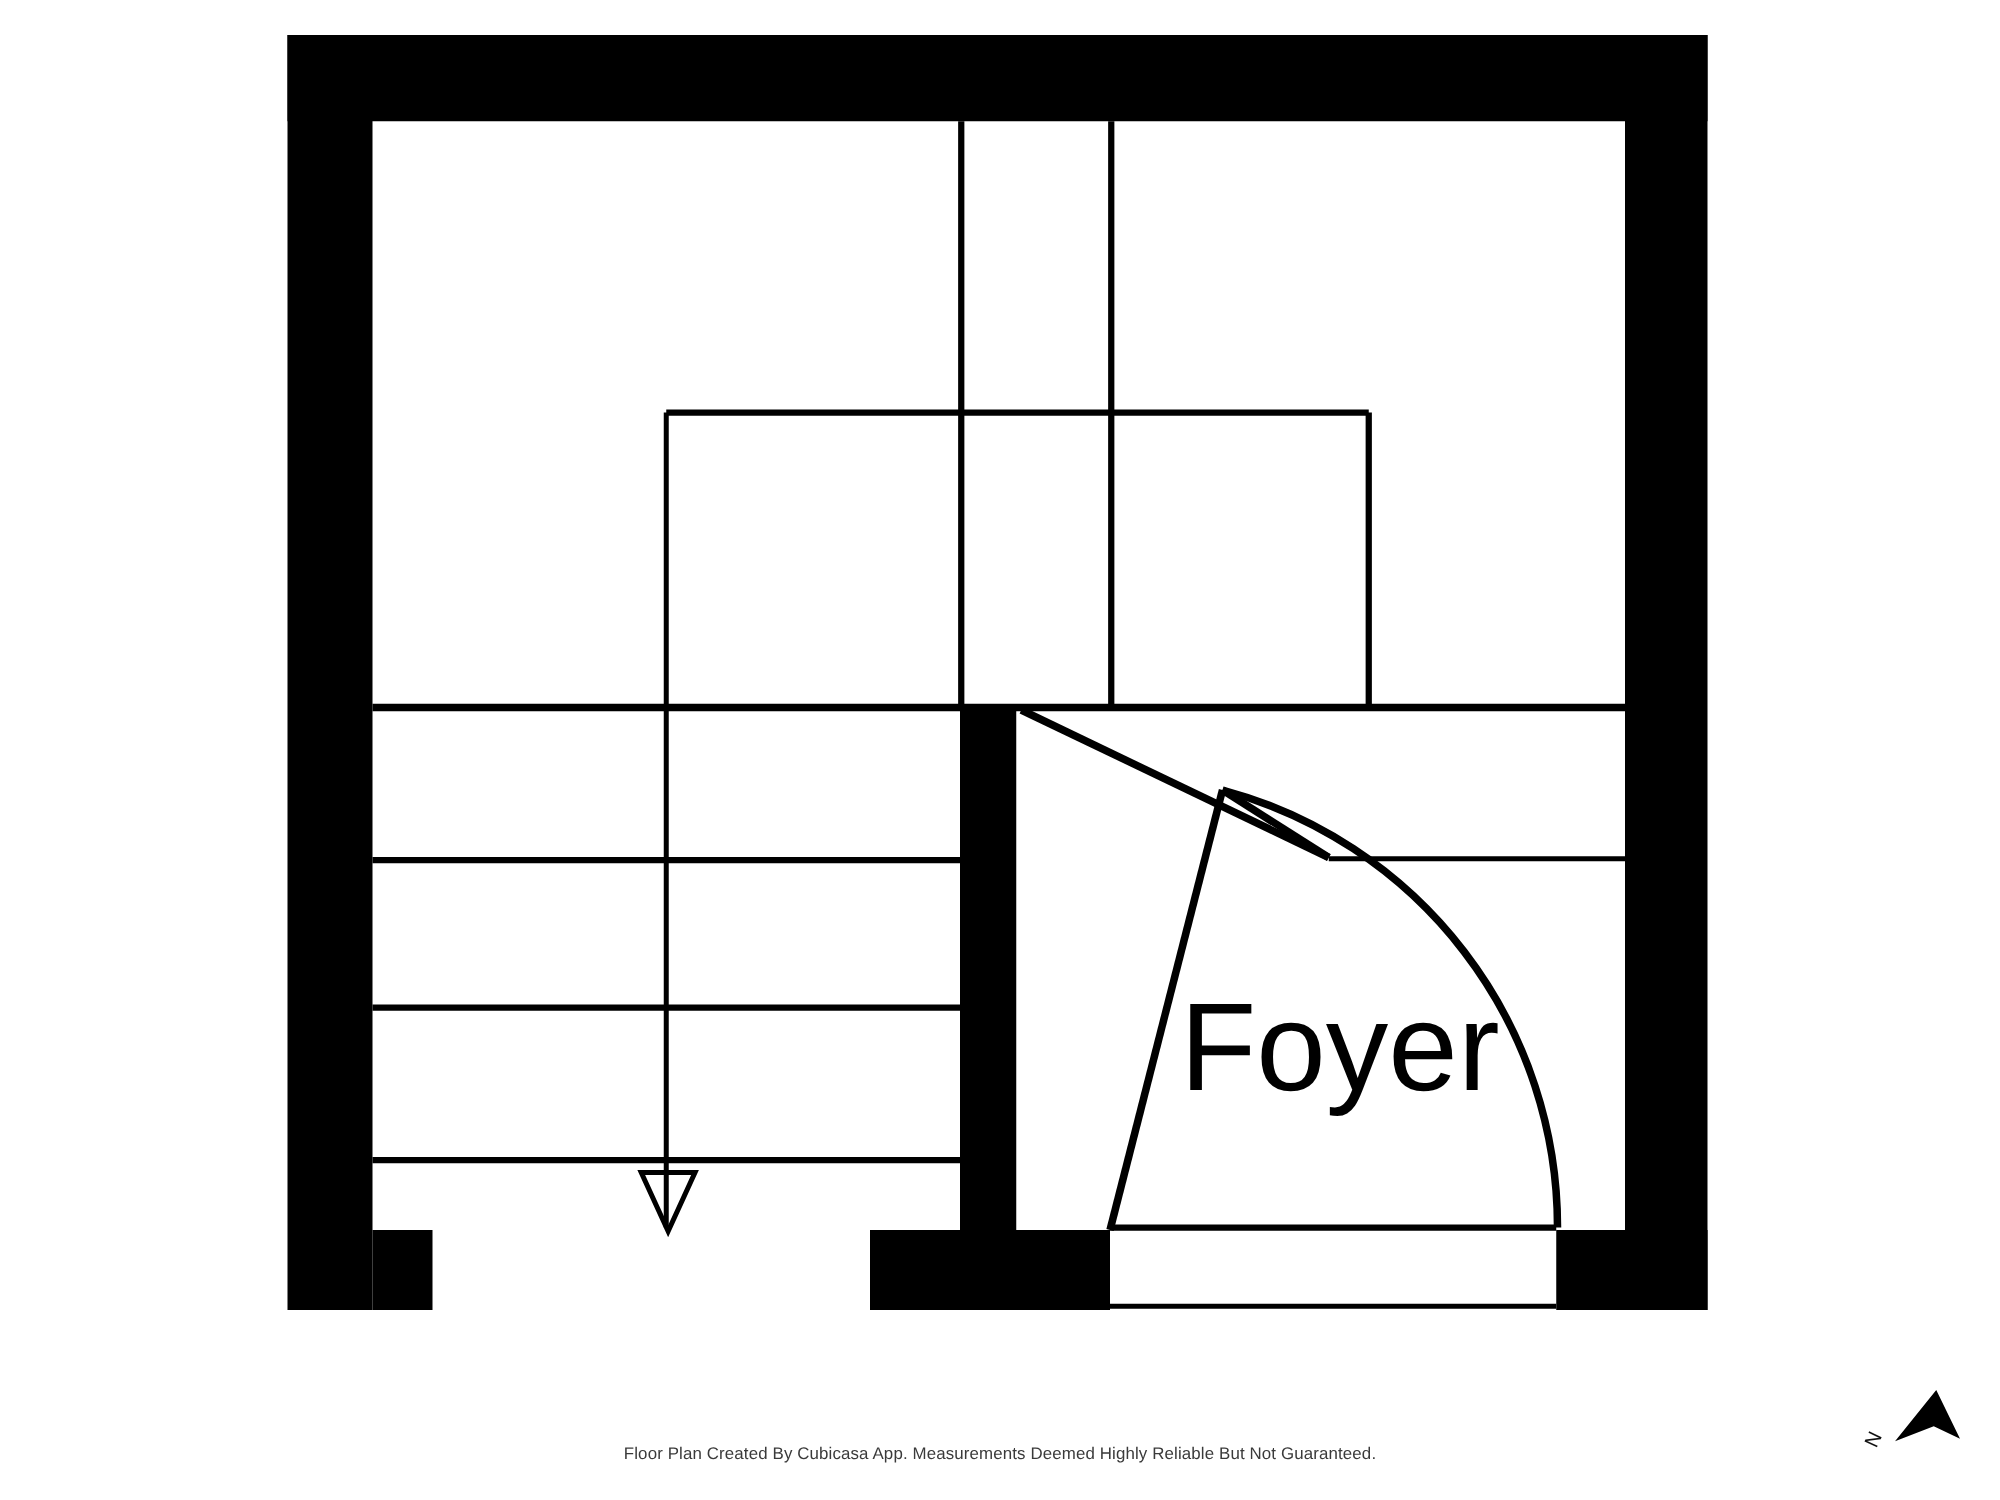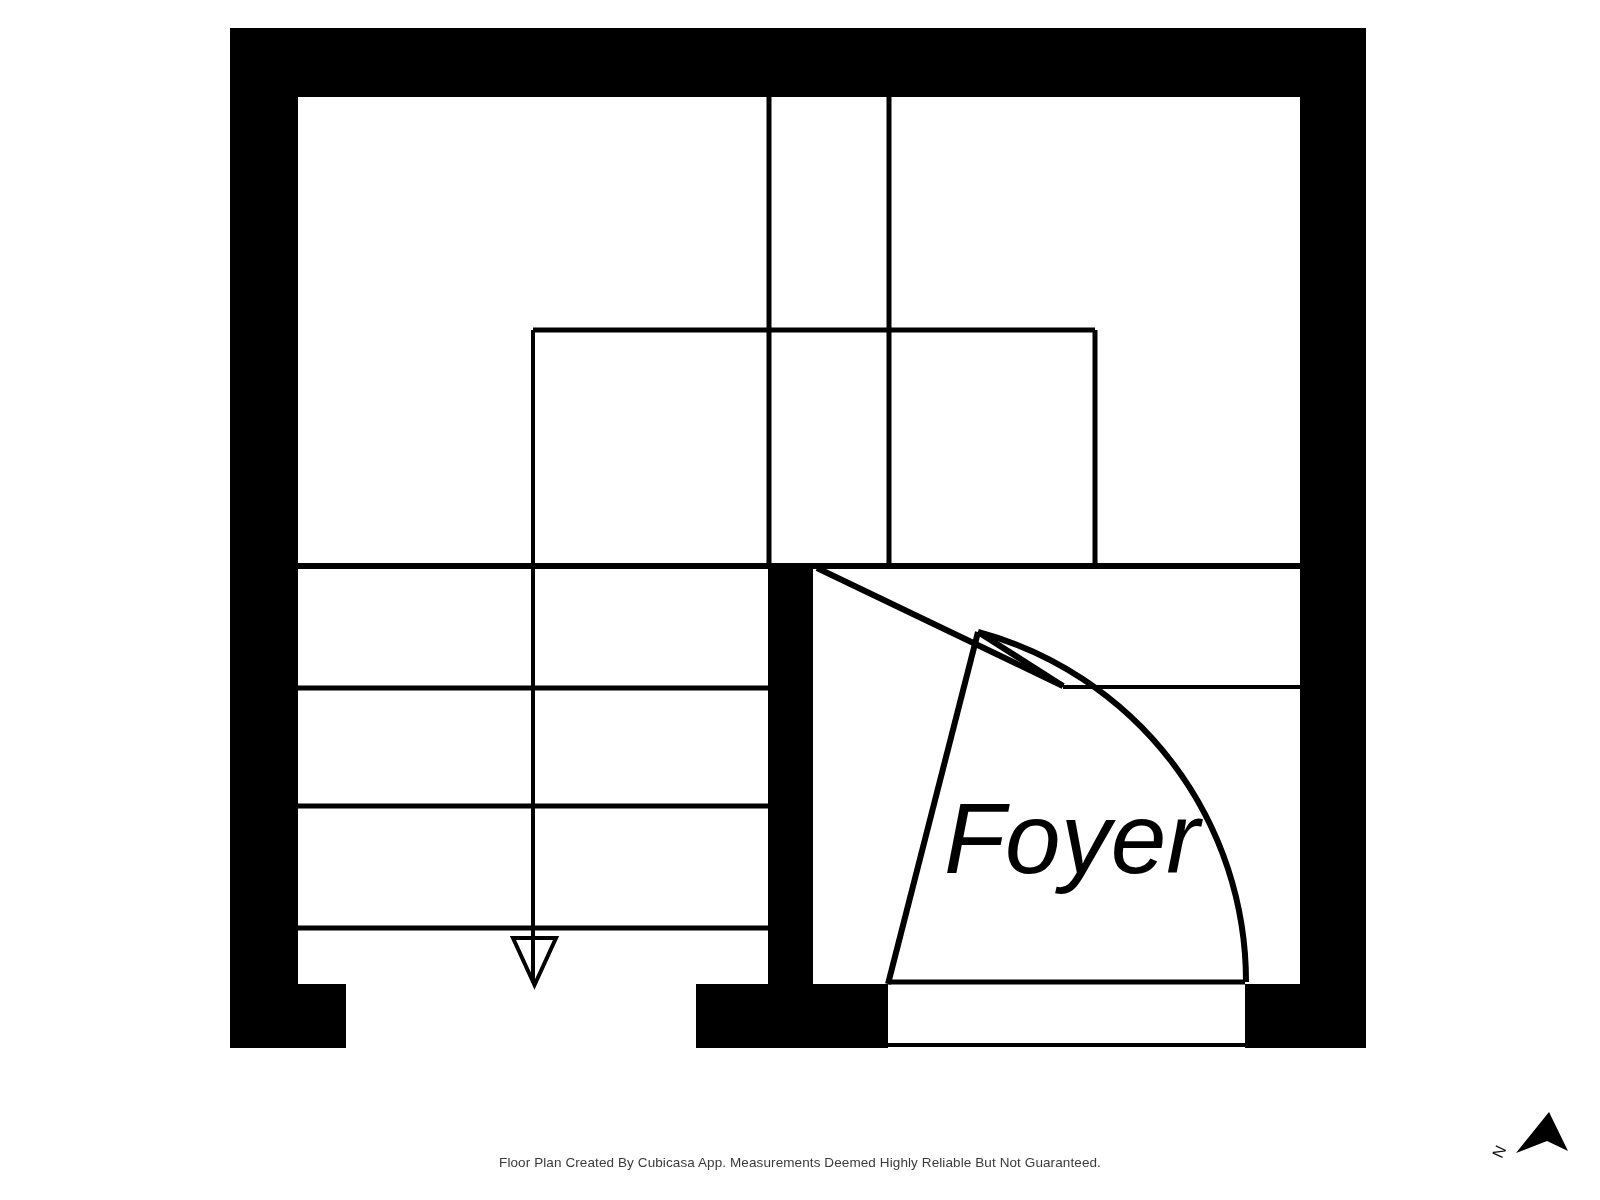--- a/index.html
+++ b/index.html
@@ -21,21 +21,20 @@
     top: 0;
   }
   .room-label {
     position: absolute;
     left: 944px;
     top: 788px;
     font-size: 100px;
     line-height: 1;
     color: #000000;
     white-space: nowrap;
-    font-style: italic;
   }
   .footer-note {
     position: absolute;
     top: 1155px;
     left: 50%;
     transform: translateX(-50%);
     font-size: 13.5px;
     color: #3a3a3a;
     white-space: nowrap;
     letter-spacing: 0.1px;

